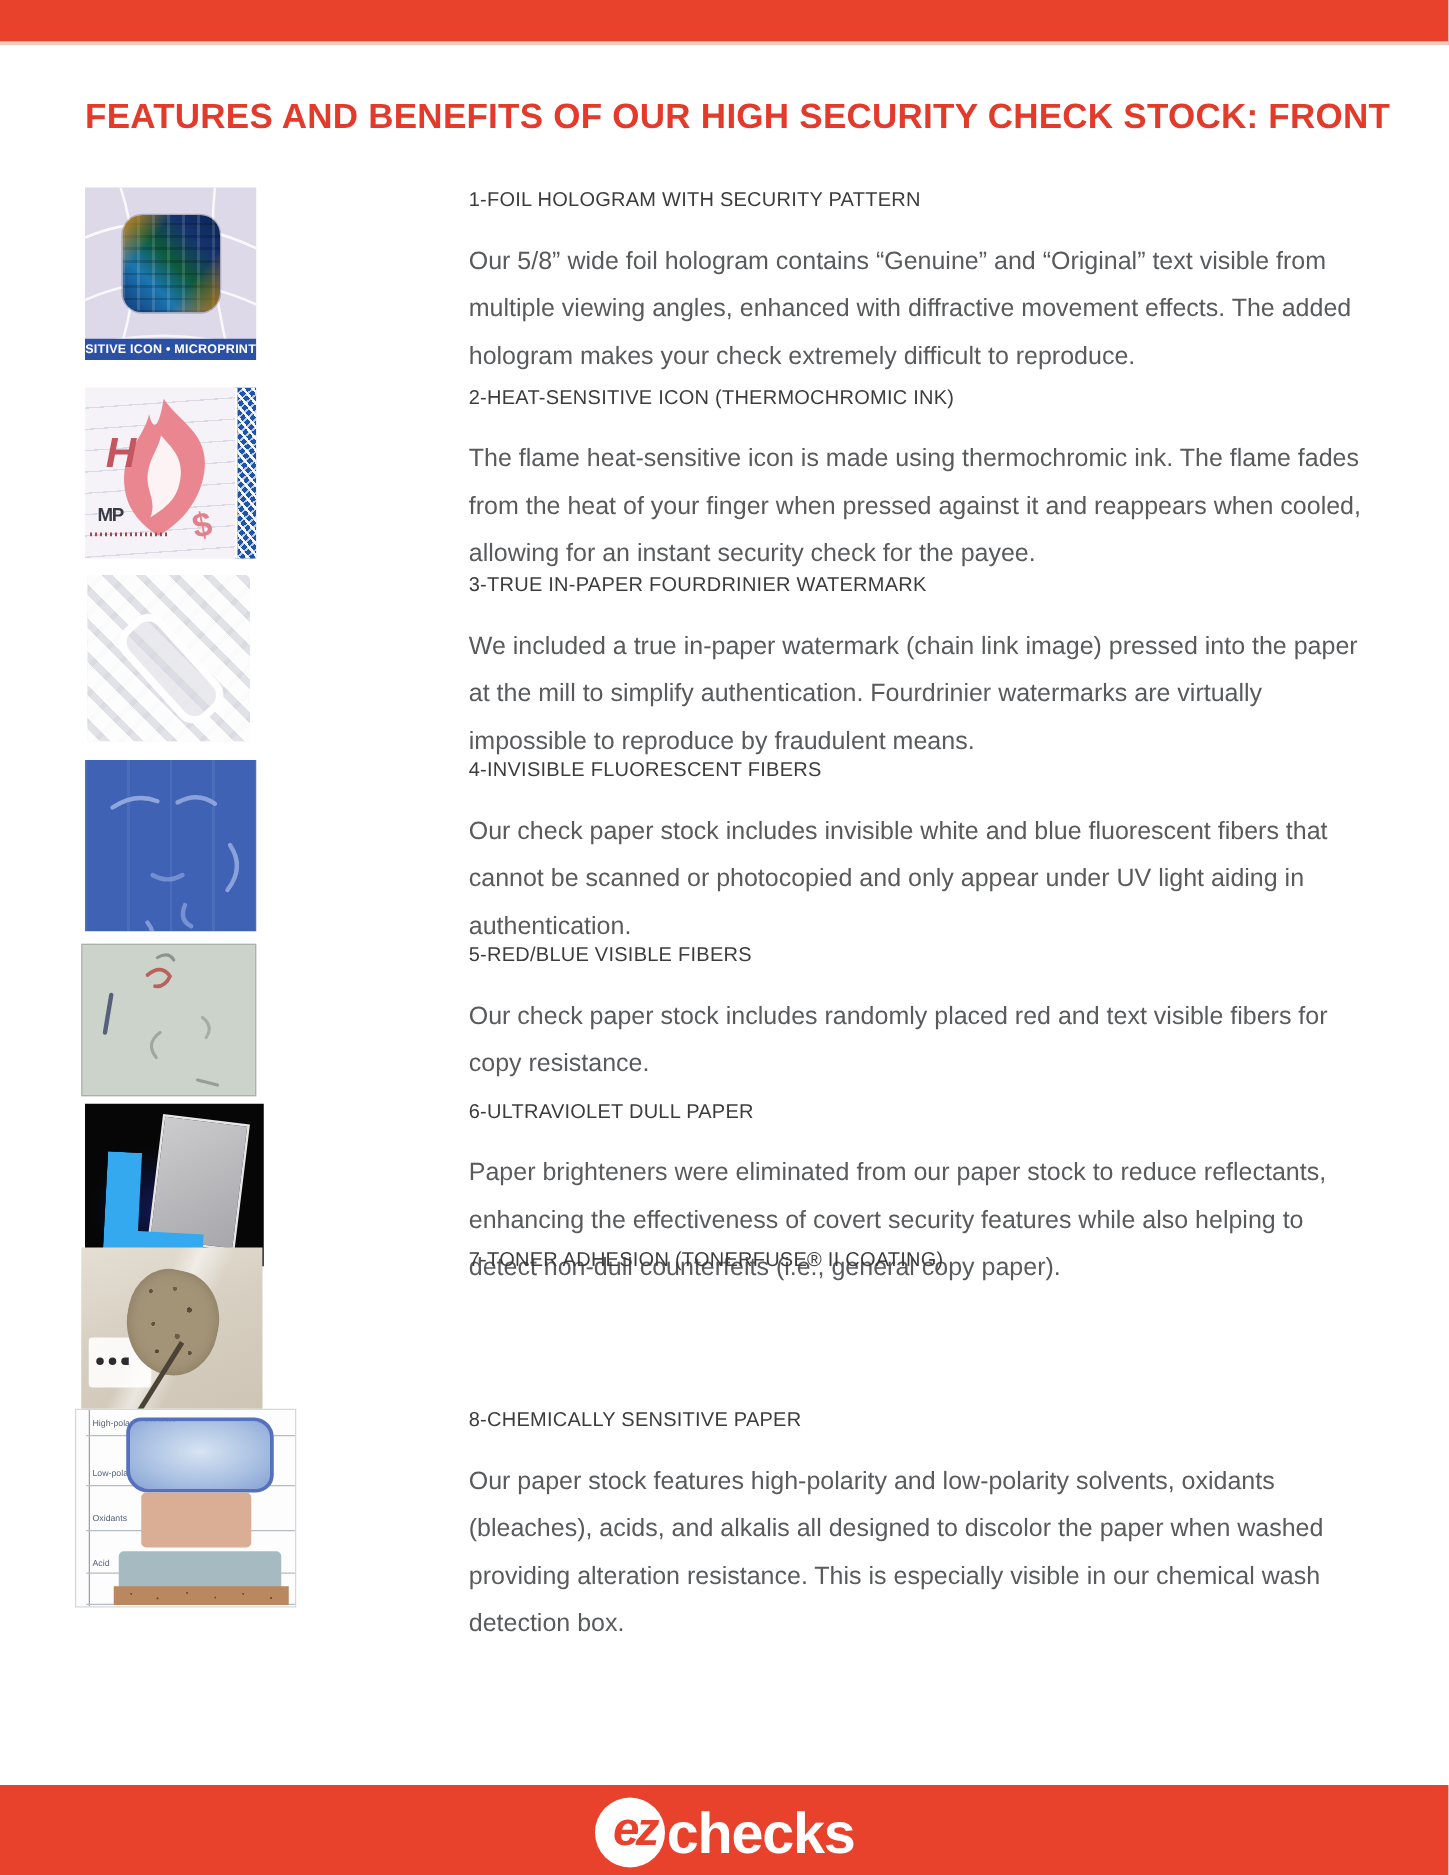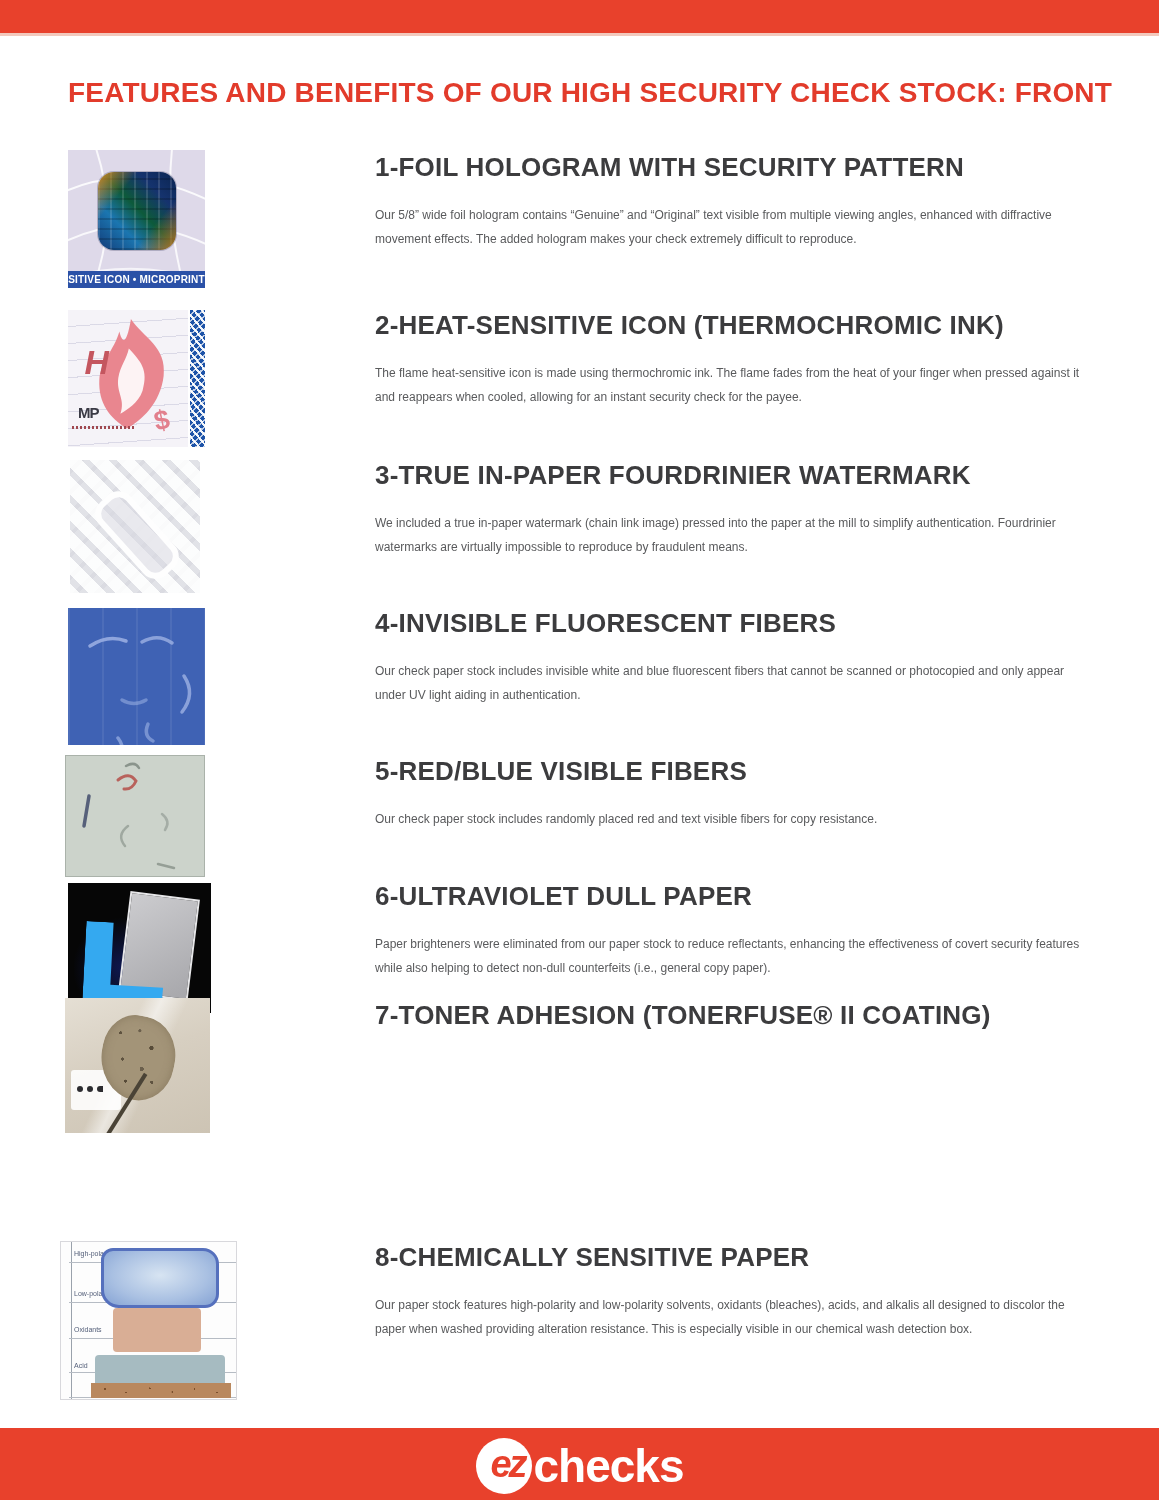--- a/index.html
+++ b/index.html
@@ -10,24 +10,24 @@
   .top-bar{position:absolute;left:0;top:0;width:100%;height:33px;background:#e8412c;
            border-bottom:3px solid #f2c9bd;}
   .footer-bar{position:absolute;left:0;top:1428px;width:100%;height:72px;background:#e8412c;}
 
   .page-title{position:absolute;left:68px;top:58px;width:1040px;color:#e23b2b;
               font-size:28px;font-weight:bold;letter-spacing:.2px;white-space:nowrap;text-align:right;}
 
   
   .row{position:absolute;left:68px;width:1040px;height:158px;}
   .r1{top:150px}.r2{top:308px}.r3{top:458px}.r4{top:606px}
-  .r5{top:754px}.r6{top:879px}.r7{top:998px}.r8{top:1240px;height:170px}
+  .r5{top:754px}.r6{top:879px}.r7{top:998px}.r8{top:1126px;height:170px}
   .text{position:absolute;left:307px;top:0;width:718px;}
-  .text h2{margin:2px 0 20px;font-size:26px;font-weight:bold;color:#3c3c3e;letter-spacing:.2px;}
-  .text p{margin:0;font-size:12px;line-height:24px;color:#595a5c;}
+  .text h2{margin:2px 0 20px;font-size:16px;font-weight:normal;color:#3c3c3e;letter-spacing:.2px;}
+  .text p{margin:0;font-size:20px;line-height:38px;color:#595a5c;}
 
   .thumb{position:absolute;overflow:hidden;}
   .r1 .thumb{left:0;top:0;width:137px;height:138px}
   .r2 .thumb{left:0;top:2px;width:137px;height:137px}
   .r3 .thumb{left:2px;top:2px;width:130px;height:133px}
   .r4 .thumb{left:0;top:2px;width:137px;height:137px}
   .r5 .thumb{left:-3px;top:1px;width:138px;height:120px}
   .r6 .thumb{left:0;top:4px;width:143px;height:130px}
   .r7 .thumb{left:-3px;top:0;width:145px;height:135px}
   .r8 .thumb{left:-8px;top:1px;width:175px;height:157px}

